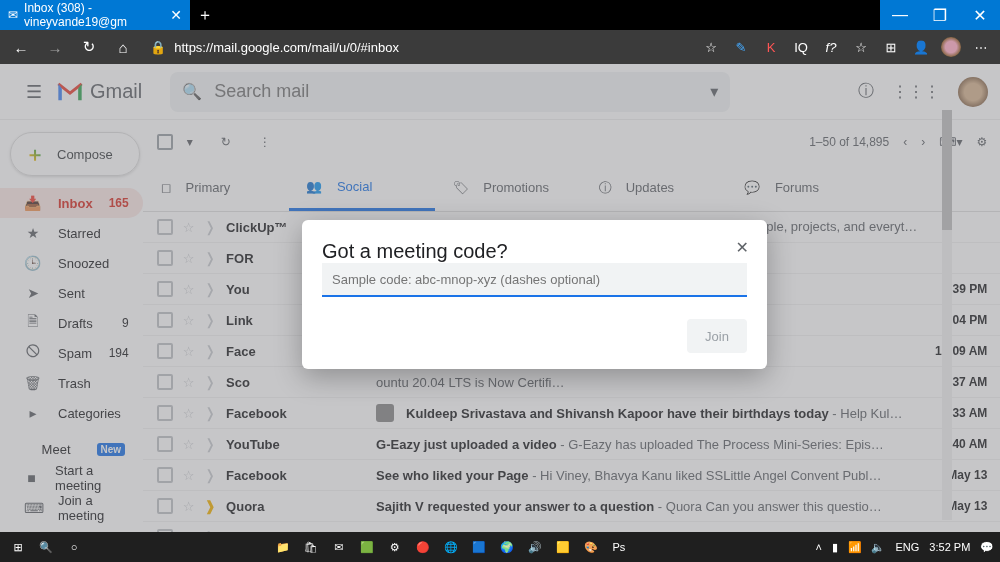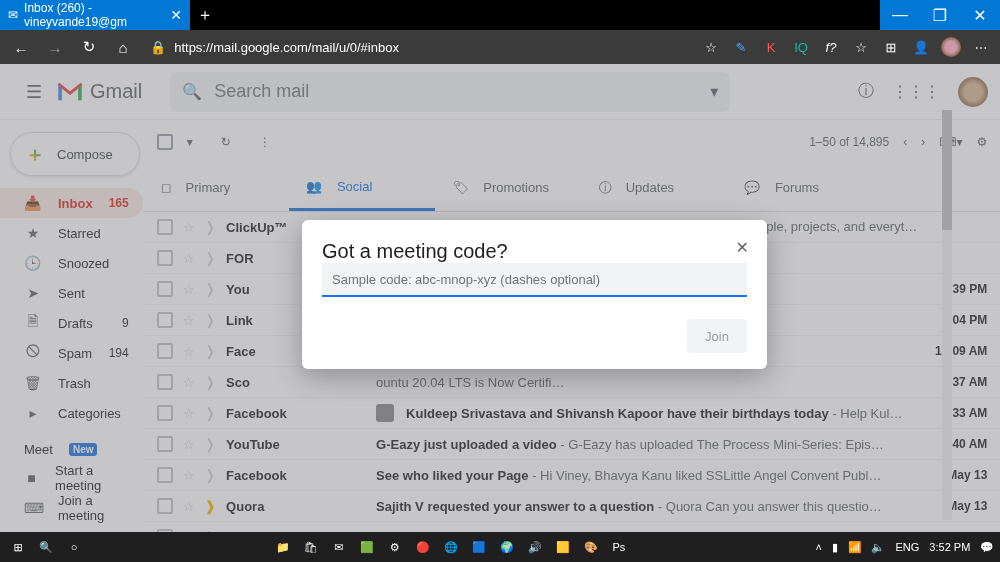--- a/index.html
+++ b/index.html
@@ -36,21 +36,21 @@
 .main { display: flex; height: 442px; }
 .sidebar { width: 200px; padding-top: 12px; background: #fff; }
 .compose { margin: 0 0 12px 10px; width: 130px; height: 44px; border: 1px solid #ddd; border-radius: 22px; box-shadow: 0 1px 3px rgba(0,0,0,.15); display: flex; align-items: center; gap: 12px; padding-left: 14px; color: #3c4043; font-size: 13px; font-weight: 500; }
 .compose .plus { font-size: 20px; font-weight: bold; background: linear-gradient(45deg,#ea4335,#fbbc04,#34a853,#4285f4); -webkit-background-clip: text; color: transparent; }
 .navlist { list-style: none; }
 .navlist li { height: 30px; display: flex; align-items: center; padding: 0 14px 0 24px; font-size: 13px; color: #202124; border-radius: 0 15px 15px 0; gap: 16px; }
 .navlist li.active { background: #fce8e6; color: #d93025; font-weight: 700; }
 .navlist li .cnt { margin-left: auto; font-size: 12px; }
 .navlist li .ico { width: 18px; text-align: center; color: #5f6368; font-size: 14px; }
 .navlist li.active .ico { color: #d93025; }
-.section-h { padding: 14px 0 6px 24px; font-size: 13px; color: #202124; font-weight: 500; display: flex; align-items: center; gap: 16px; }
+.section-h { padding: 14px 0 6px 24px; font-size: 13px; color: #202124; font-weight: 500; display: flex; align-items: center; gap: 26px; justify-content: center; }
 .badge-new { background: #1a73e8; color: #fff; font-size: 10px; border-radius: 3px; padding: 1px 4px; font-weight: 700; }
 .chat-row { display: flex; align-items: center; padding: 4px 14px 0 18px; gap: 10px; font-size: 13px; color: #202124; }
 
 .content { flex: 1; display: flex; }
 .list { flex: 1; overflow: hidden; }
 
 .toolbar { height: 44px; display: flex; align-items: center; padding: 0 14px; color: #5f6368; font-size: 12px; }
 .toolbar .cb { width: 16px; height: 16px; border: 2px solid #9aa0a6; border-radius: 2px; }
 .toolbar .tlg { display: flex; align-items: center; gap: 14px; }
 .toolbar .rng { margin-left: auto; display: flex; align-items: center; gap: 14px; }
@@ -89,21 +89,21 @@
 
 .scrollhint { position:absolute; top:110px; right:48px; width:10px; height:410px; background:#f1f1f1;}
 .scrollhint::before { content:''; position:absolute; top:0; width:10px; height:120px; background:#c1c1c1;}
 </style>
 </head>
 <body>
 
 <div class="titlebar">
   <div class="tab">
     <span>✉</span>
-    <span>Inbox (260) - vineyvande19@gm</span>
+    <span>Inbox (308) - vineyvande19@gm</span>
     <span class="tab-close">✕</span>
   </div>
   <div class="newtab">＋</div>
   <div class="wincontrols">
     <div>—</div>
     <div>❐</div>
     <div>✕</div>
   </div>
 </div>
 
@@ -112,21 +112,21 @@
   <div class="nbtn" style="opacity:.5">→</div>
   <div class="nbtn">↻</div>
   <div class="nbtn">⌂</div>
   <div class="url">
     <span class="lock">🔒</span>
     <span>https://mail.google.com/mail/u/0/#inbox</span>
   </div>
   <div class="ricon">☆</div>
   <div class="ricon" style="color:#4af">✎</div>
   <div class="ricon" style="color:#f55">K</div>
-  <div class="ricon" style="color:#14b8a6">IQ</div>
+  <div class="ricon" style="color:#ffffff">IQ</div>
   <div class="ricon" style="font-style:italic">f?</div>
   <div class="ricon">☆</div>
   <div class="ricon">⊞</div>
   <div class="ricon">👤</div>
   <div class="ricon">
       <div class="avatar-img"></div>
     </div>
   <div class="ricon">⋯</div>
 </div>
 

